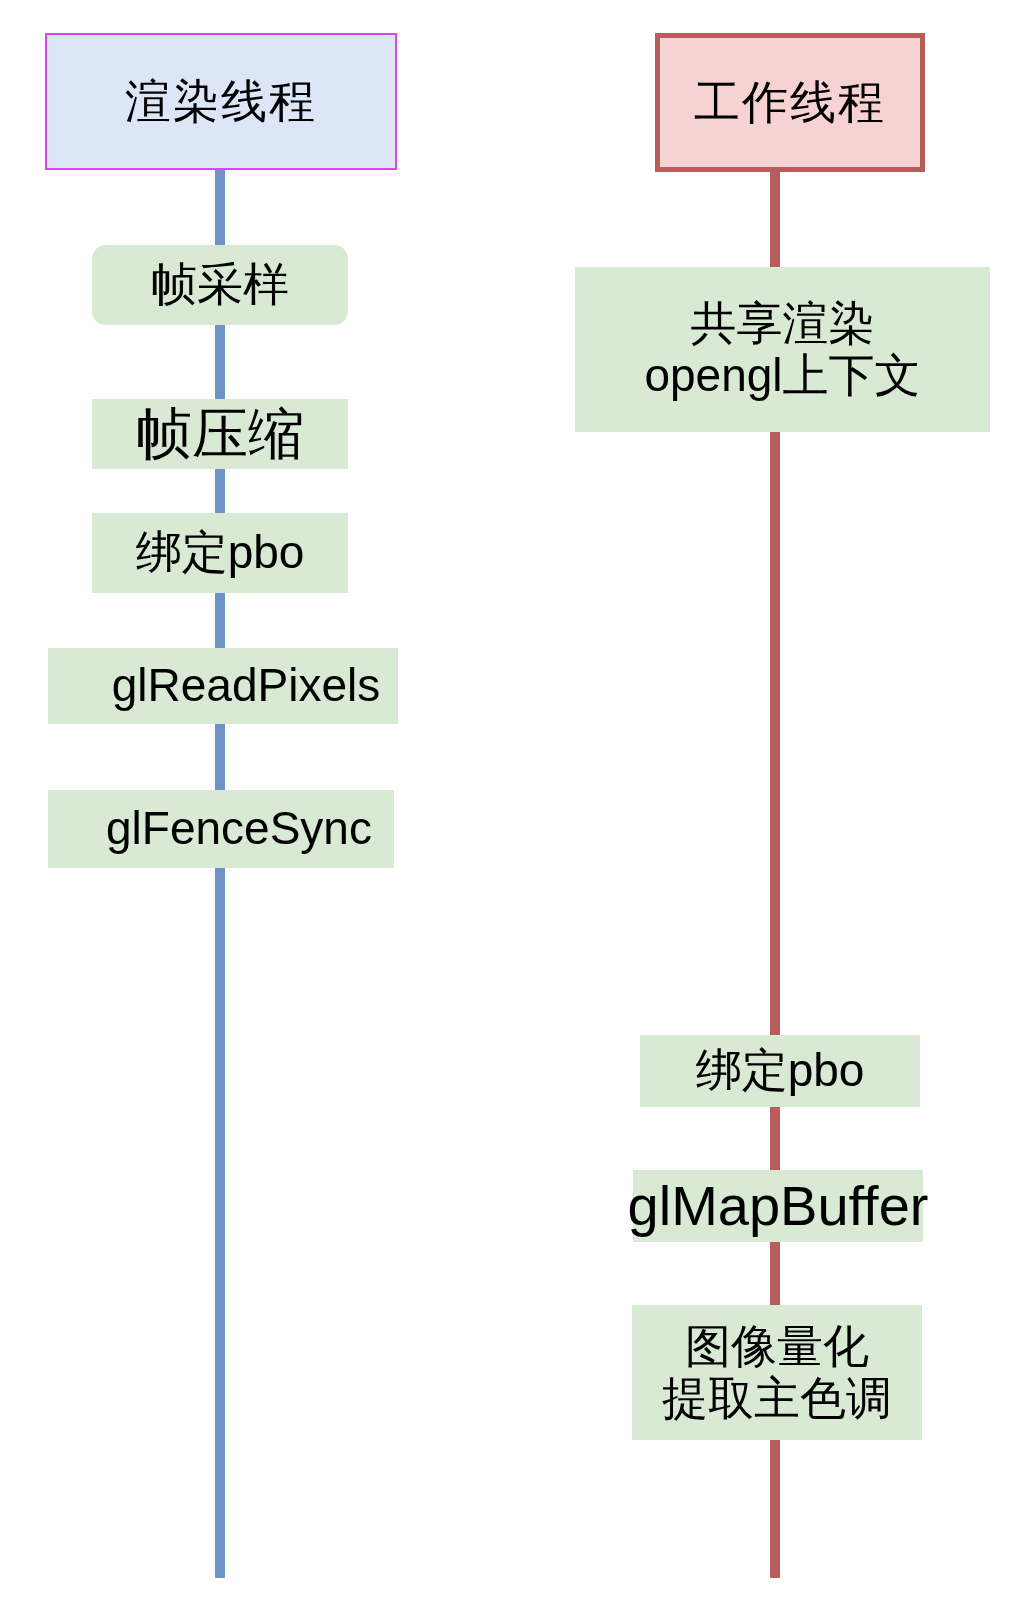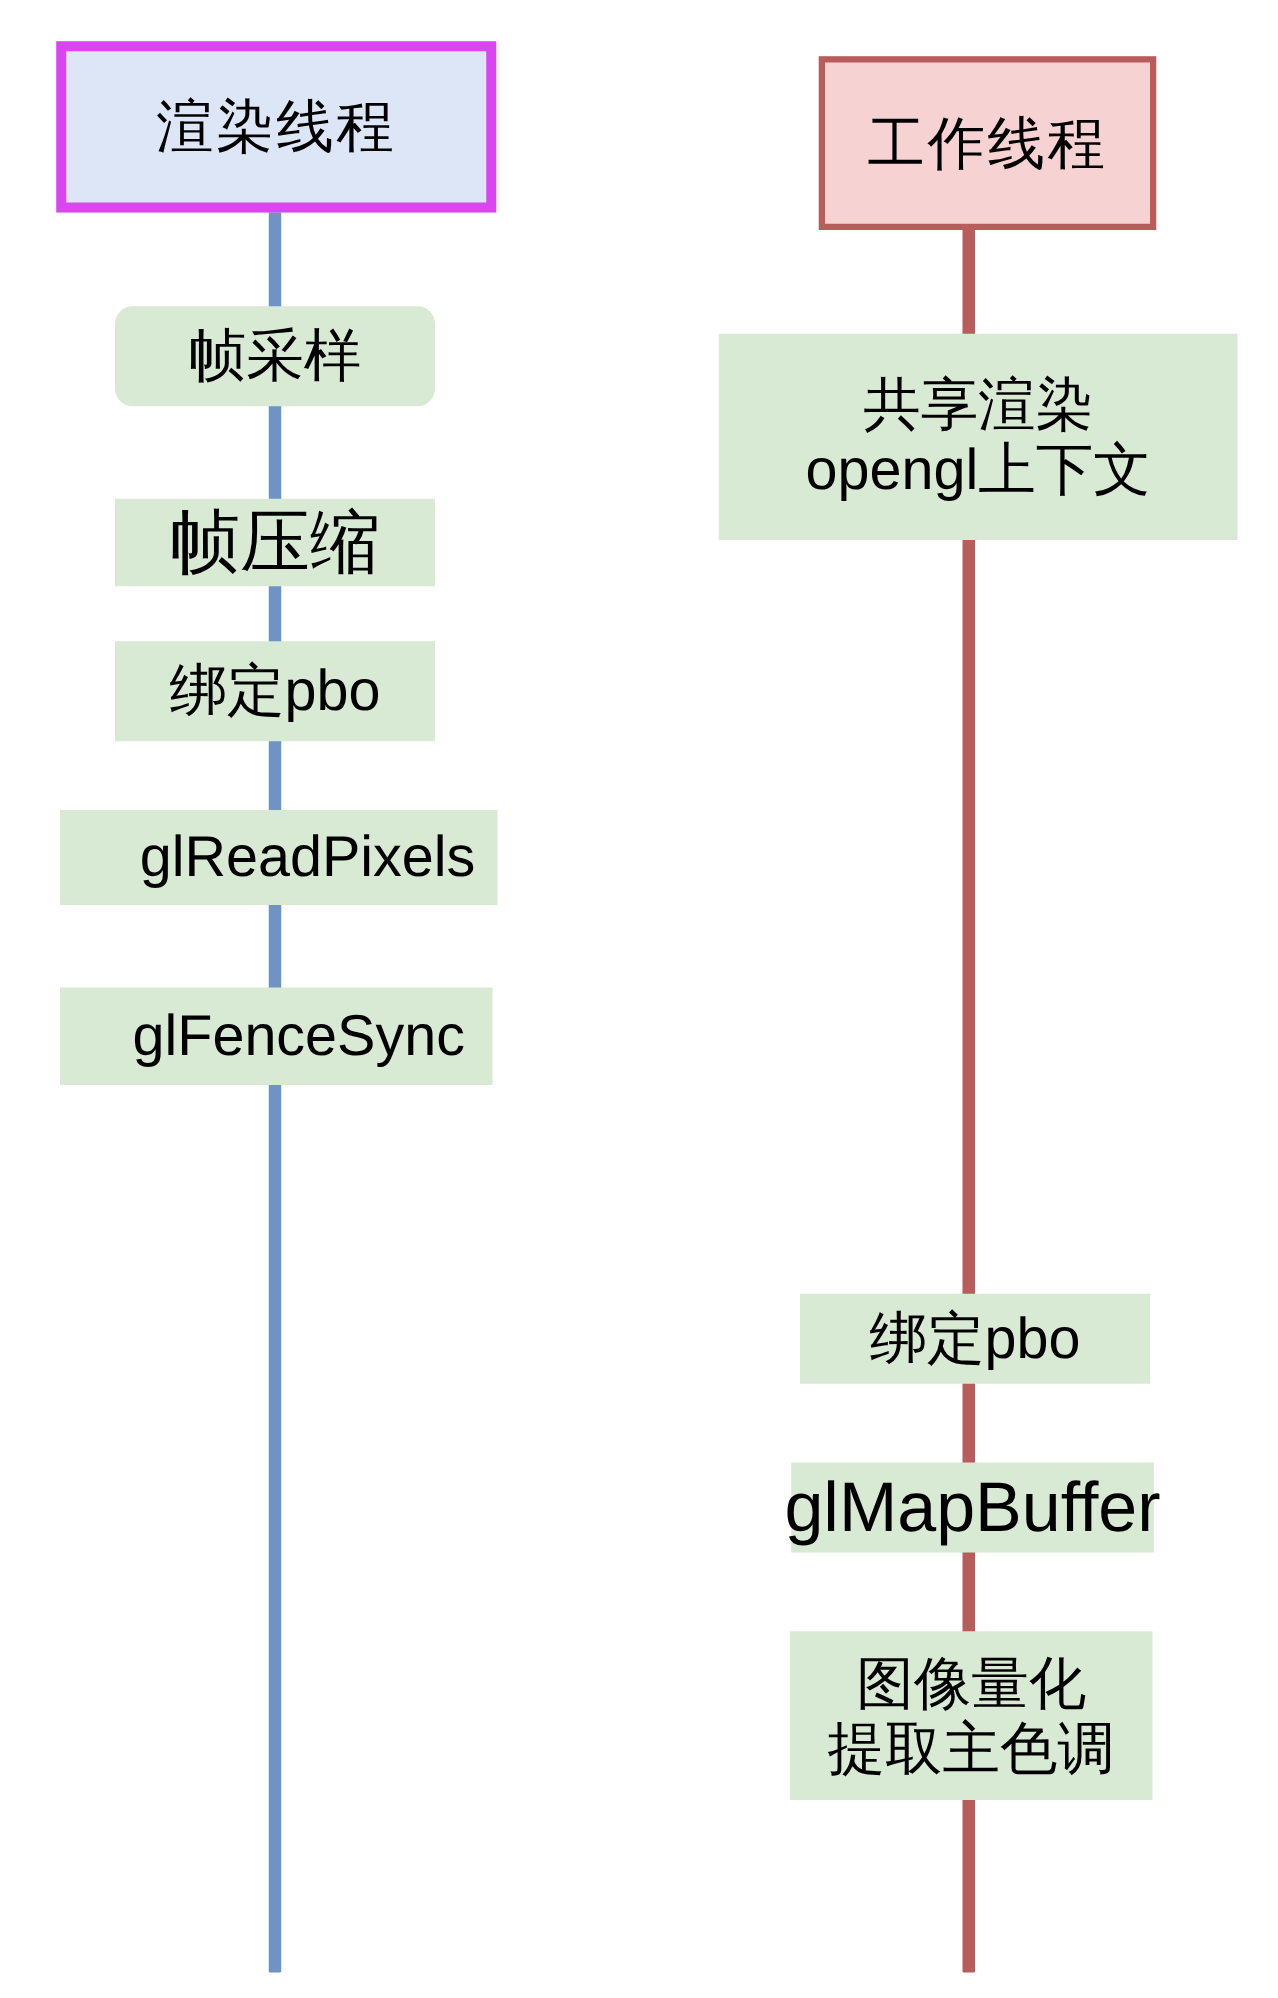--- a/index.html
+++ b/index.html
@@ -47,32 +47,31 @@
     text-align: center;
     color: #000000;
     letter-spacing: 2px;
   }
   .header-box.render {
     left: 45px;
     top: 33px;
     width: 352px;
     height: 137px;
     background: #dce6f6;
-    border: 8px solid #d946ef;
+    border: 2px solid #d946ef;
     font-size: 46px;
   }
   .header-box.worker {
     left: 655px;
     top: 33px;
     width: 270px;
     height: 139px;
     background: #f7d2d2;
     border: 5px solid #b85c5c;
     font-size: 46px;
-    margin-top: 12px;
   }
 
   
   .step {
     position: absolute;
     box-sizing: border-box;
     background: #d8e9d4;
     display: flex;
     flex-direction: column;
     align-items: center;

